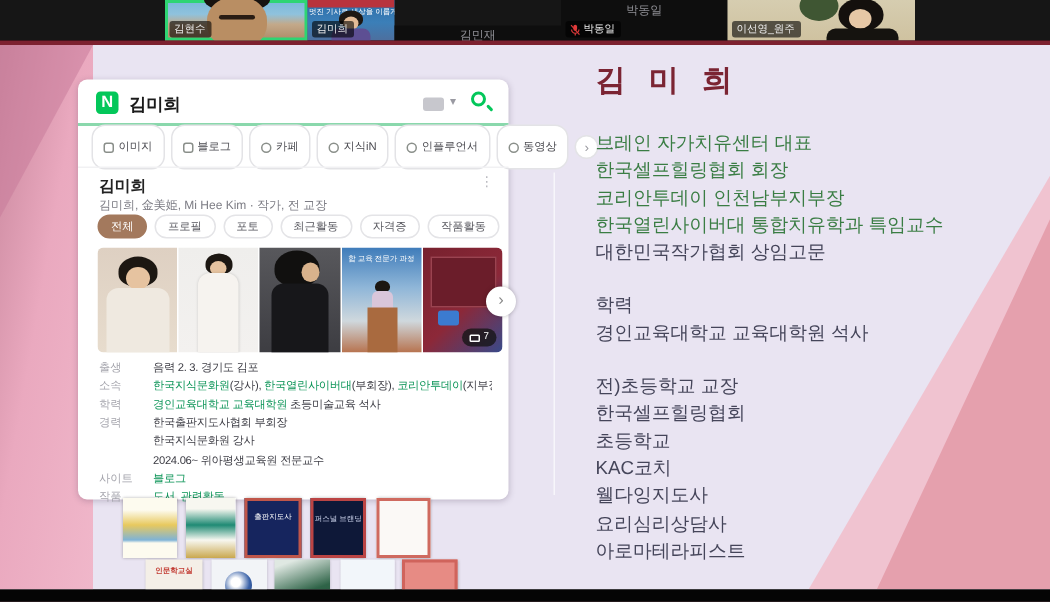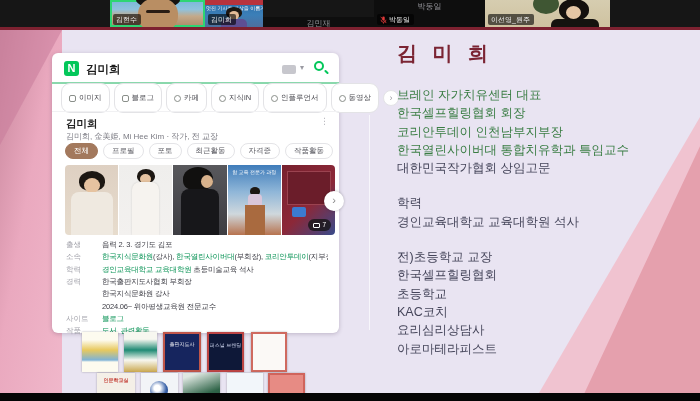--- a/index.html
+++ b/index.html
@@ -345,20 +345,21 @@
       <div class="sline green">한국열린사이버대 통합치유학과 특임교수</div>
       <div class="sline">대한민국작가협회 상임고문</div>
       <div class="gap16"></div>
       <div class="sline">학력</div>
       <div class="sline">경인교육대학교 교육대학원 석사</div>
       <div class="gap16"></div>
       <div class="sline">전)초등학교 교장</div>
       <div class="sline">한국셀프힐링협회</div>
       <div class="sline">초등학교</div>
       <div class="sline">KAC코치</div>
+      <div class="sline">웰다잉지도사</div>
       <div class="sline">요리심리상담사</div>
       <div class="sline">아로마테라피스트</div>
 
     </div>
   </div>
 
   <div class="bottombar"></div>
 </div>
 
 </body></html>

